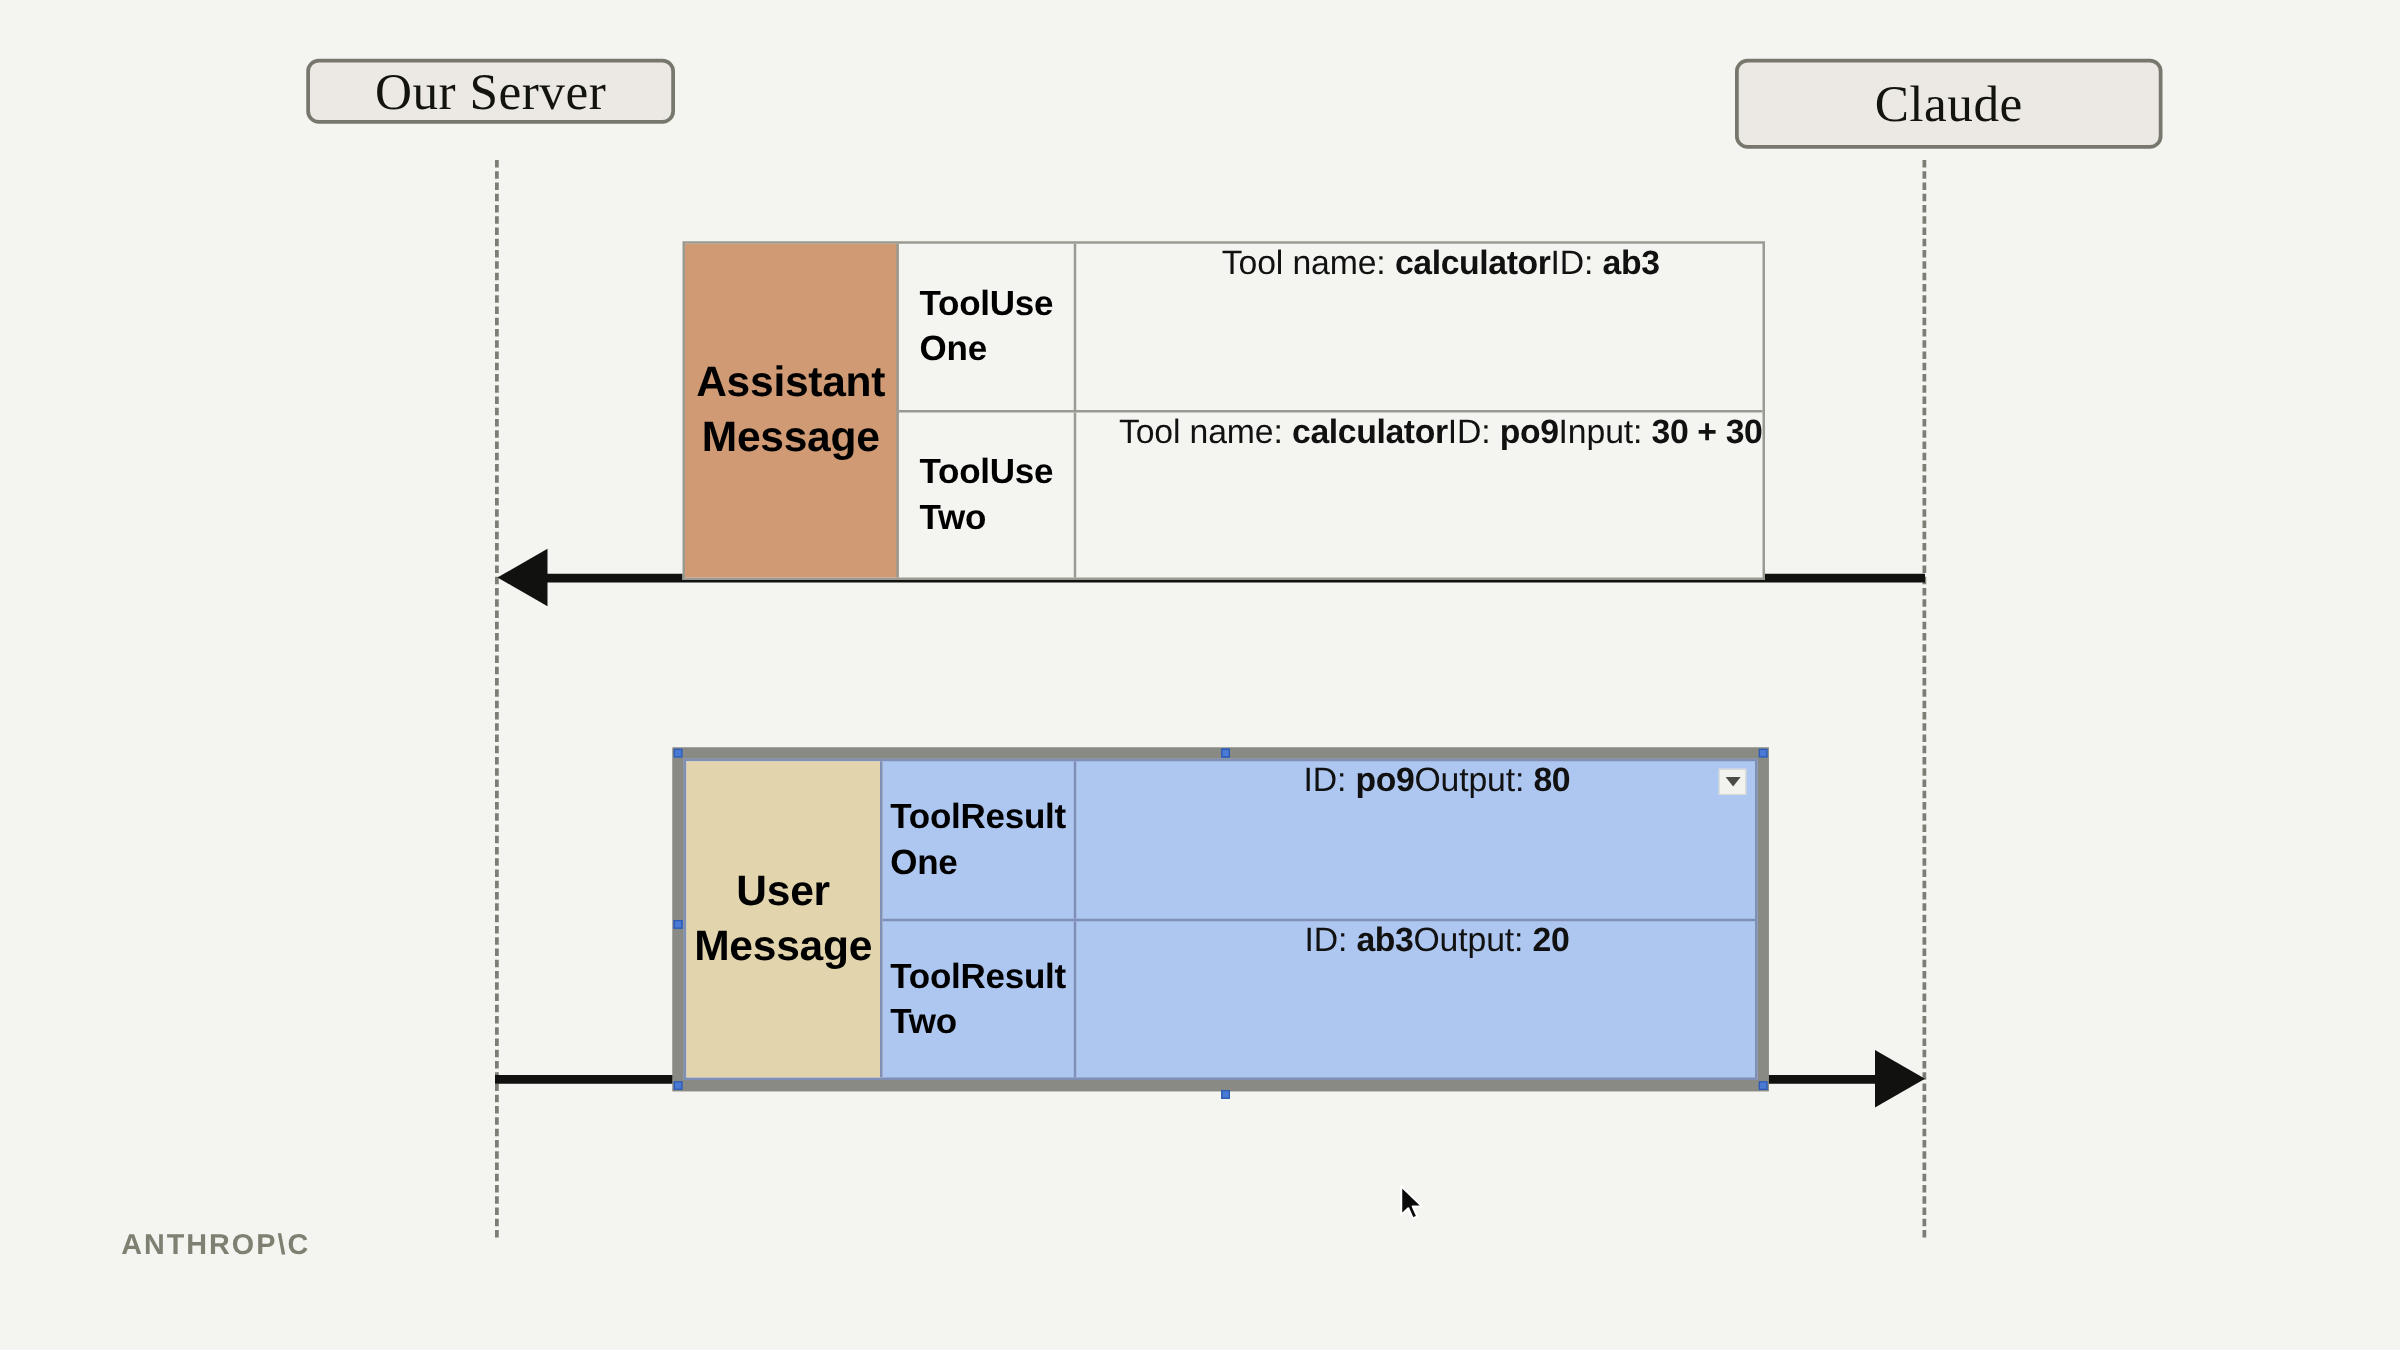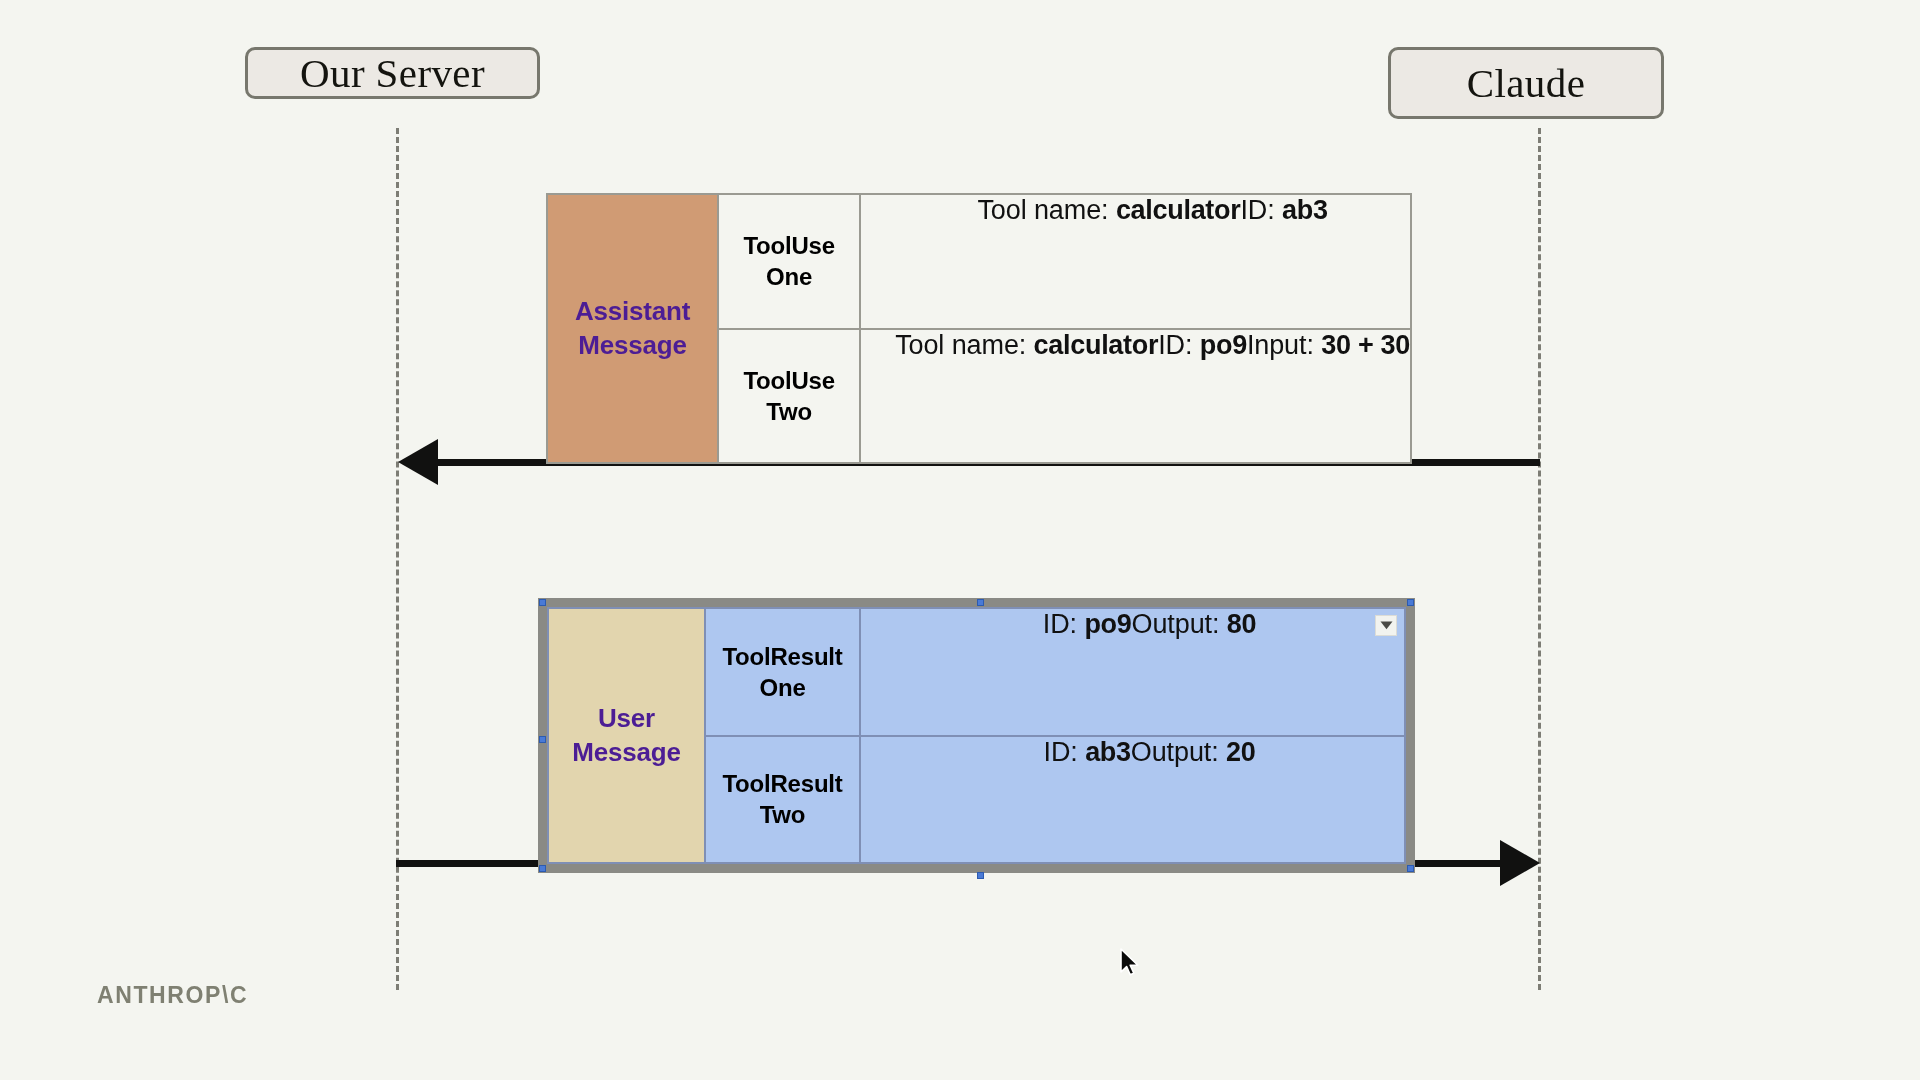--- a/index.html
+++ b/index.html
@@ -48,21 +48,21 @@
     font-size: 41px;
     color: #14140f;
     letter-spacing: 0.4px;
   }
   .actor-box.server {
     left: 245px; top: 47px;
     width: 295px; height: 52px;
   }
   .actor-box.claude {
     left: 1388px; top: 47px;
-    width: 276px; height: 72px; align-items: center;
+    width: 342px; height: 72px; align-items: center;
   }
 
   
   .arrow-shaft {
     position: absolute;
     height: 7px;
     background: #111110;
   }
   .arrow-head {
     position: absolute;
@@ -90,44 +90,44 @@
     position: absolute;
     display: flex;
     box-sizing: border-box;
   }
   .msg-label {
     display: flex;
     align-items: center;
     justify-content: center;
     text-align: center;
     font-weight: 700;
-    font-size: 26px;
+    font-size: 34px;
     line-height: 1.28;
-    color: #4c1d95;
+    color: #000000;
     letter-spacing: -0.2px;
     box-sizing: border-box;
   }
   .msg-rows {
     display: flex;
     flex-direction: column;
     flex: 1;
     box-sizing: border-box;
   }
   .msg-row {
     display: flex;
     flex: 1;
     box-sizing: border-box;
   }
   .row-title {
     display: flex;
     align-items: center;
     justify-content: center;
-    text-align: center;
+    text-align: left;
     font-weight: 700;
-    font-size: 24px;
+    font-size: 28px;
     line-height: 1.3;
     color: #000;
     box-sizing: border-box;
     letter-spacing: -0.2px;
   }
   .row-body {
     flex: 1;
     display: flex;
     justify-content: center;
     box-sizing: border-box;

